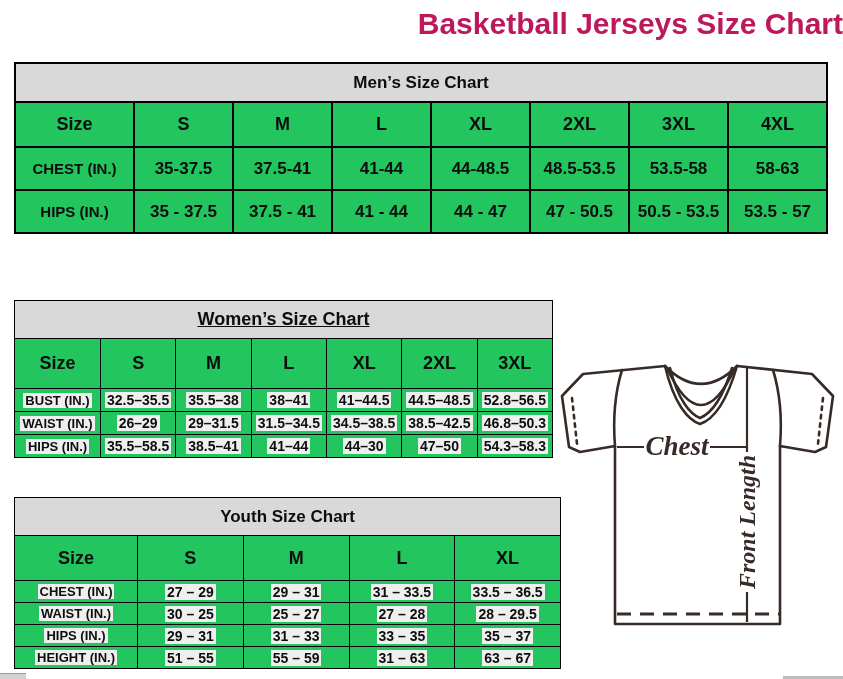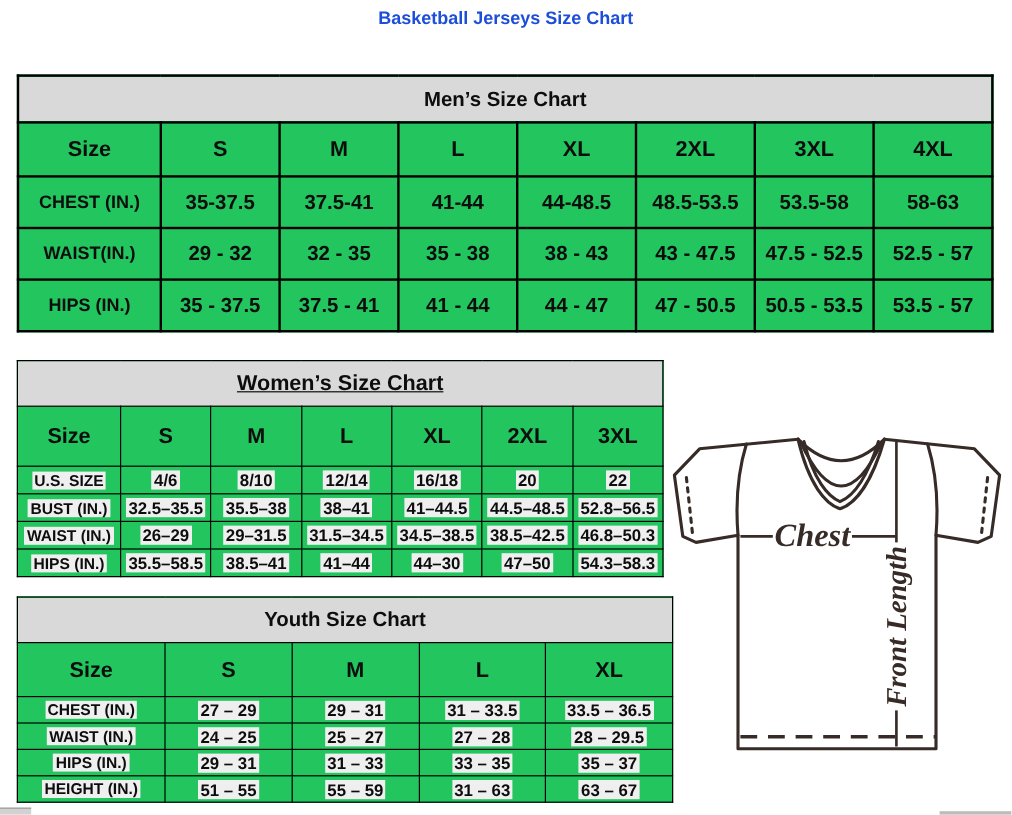--- a/index.html
+++ b/index.html
@@ -1,21 +1,21 @@
 <!DOCTYPE html>
 <html><head>
 <meta charset="utf-8">
 <style>
   * { margin:0; padding:0; box-sizing:border-box; }
   html,body { width:843px; height:679px; background:#ffffff; overflow:hidden; }
   body { position:relative; font-family:"Liberation Sans", sans-serif; color:#0d0d0d; }
 
   .page-title {
     position:absolute; left:0; right:0; top:7px;
-    text-align:center; font-size:15px; font-weight:bold; color:#1d4ed8;
+    text-align:right; font-size:30px; font-weight:bold; color:#be185d;
   }
 
   table.tbl {
     position:absolute; border-collapse:collapse; table-layout:fixed;
     background:#22c55e; text-align:center; font-weight:bold;
   }
   .tbl th, .tbl td { text-align:center; vertical-align:middle; overflow:hidden; }
 
   
   .mens { left:14px; top:62px; width:814px; }
@@ -100,30 +100,20 @@
     <td class="lbl">CHEST (IN.)</td>
     <td>35-37.5</td>
     <td>37.5-41</td>
     <td>41-44</td>
     <td>44-48.5</td>
     <td>48.5-53.5</td>
     <td>53.5-58</td>
     <td>58-63</td>
   </tr>
   <tr class="row">
-    <td class="lbl">WAIST(IN.)</td>
-    <td>29 - 32</td>
-    <td>32 - 35</td>
-    <td>35 - 38</td>
-    <td>38 - 43</td>
-    <td>43 - 47.5</td>
-    <td>47.5 - 52.5</td>
-    <td>52.5 - 57</td>
-  </tr>
-  <tr class="row">
     <td class="lbl">HIPS (IN.)</td>
     <td>35 - 37.5</td>
     <td>37.5 - 41</td>
     <td>41 - 44</td>
     <td>44 - 47</td>
     <td>47 - 50.5</td>
     <td>50.5 - 53.5</td>
     <td>53.5 - 57</td>
   </tr>
   </tbody>
@@ -146,29 +136,20 @@
   <tr class="head">
     <th>Size</th>
     <th>S</th>
     <th>M</th>
     <th>L</th>
     <th>XL</th>
     <th>2XL</th>
     <th>3XL</th>
   </tr>
   <tr class="row">
-    <td class="lbl"><span class="hl">U.S. SIZE</span></td>
-    <td><span class="hl">4/6</span></td>
-    <td><span class="hl">8/10</span></td>
-    <td><span class="hl">12/14</span></td>
-    <td><span class="hl">16/18</span></td>
-    <td><span class="hl">20</span></td>
-    <td><span class="hl">22</span></td>
-  </tr>
-  <tr class="row">
     <td class="lbl"><span class="hl">BUST (IN.)</span></td>
     <td><span class="hl">32.5–35.5</span></td>
     <td><span class="hl">35.5–38</span></td>
     <td><span class="hl">38–41</span></td>
     <td><span class="hl">41–44.5</span></td>
     <td><span class="hl">44.5–48.5</span></td>
     <td><span class="hl">52.8–56.5</span></td>
   </tr>
   <tr class="row">
     <td class="lbl"><span class="hl">WAIST (IN.)</span></td>
@@ -212,21 +193,21 @@
   </tr>
   <tr class="row">
     <td class="lbl"><span class="hl">CHEST (IN.)</span></td>
     <td><span class="hl">27 – 29</span></td>
     <td><span class="hl">29 – 31</span></td>
     <td><span class="hl">31 – 33.5</span></td>
     <td><span class="hl">33.5 – 36.5</span></td>
   </tr>
   <tr class="row">
     <td class="lbl"><span class="hl">WAIST (IN.)</span></td>
-    <td><span class="hl">24 – 25</span></td>
+    <td><span class="hl">30 – 25</span></td>
     <td><span class="hl">25 – 27</span></td>
     <td><span class="hl">27 – 28</span></td>
     <td><span class="hl">28 – 29.5</span></td>
   </tr>
   <tr class="row">
     <td class="lbl"><span class="hl">HIPS (IN.)</span></td>
     <td><span class="hl">29 – 31</span></td>
     <td><span class="hl">31 – 33</span></td>
     <td><span class="hl">33 – 35</span></td>
     <td><span class="hl">35 – 37</span></td>

